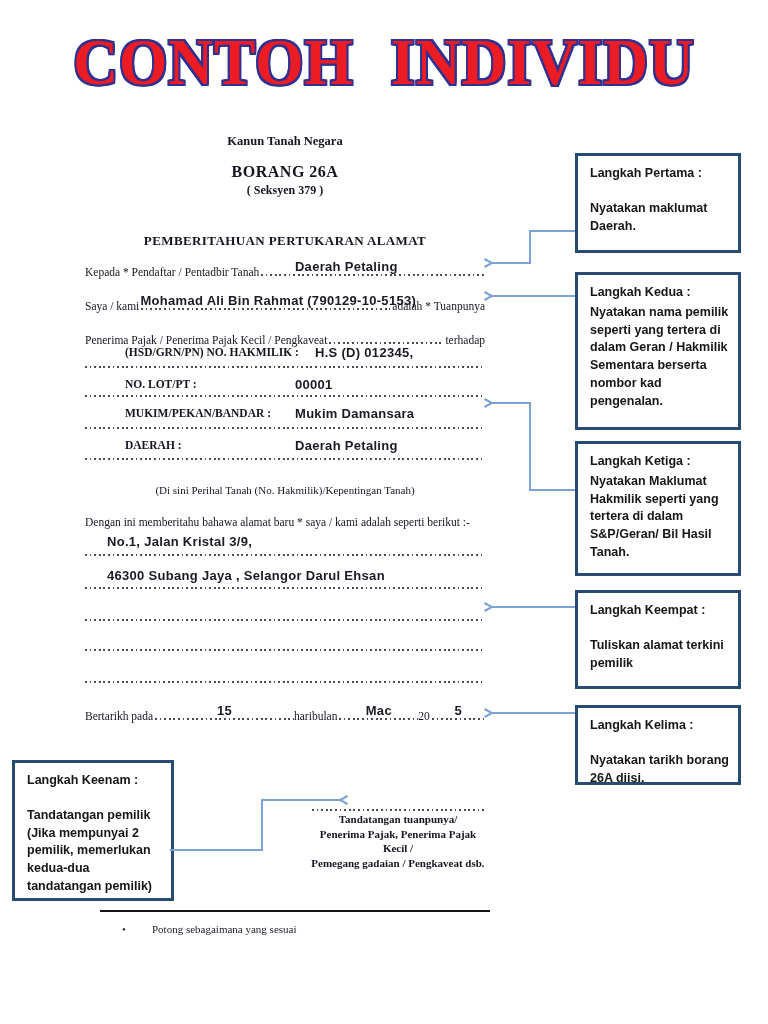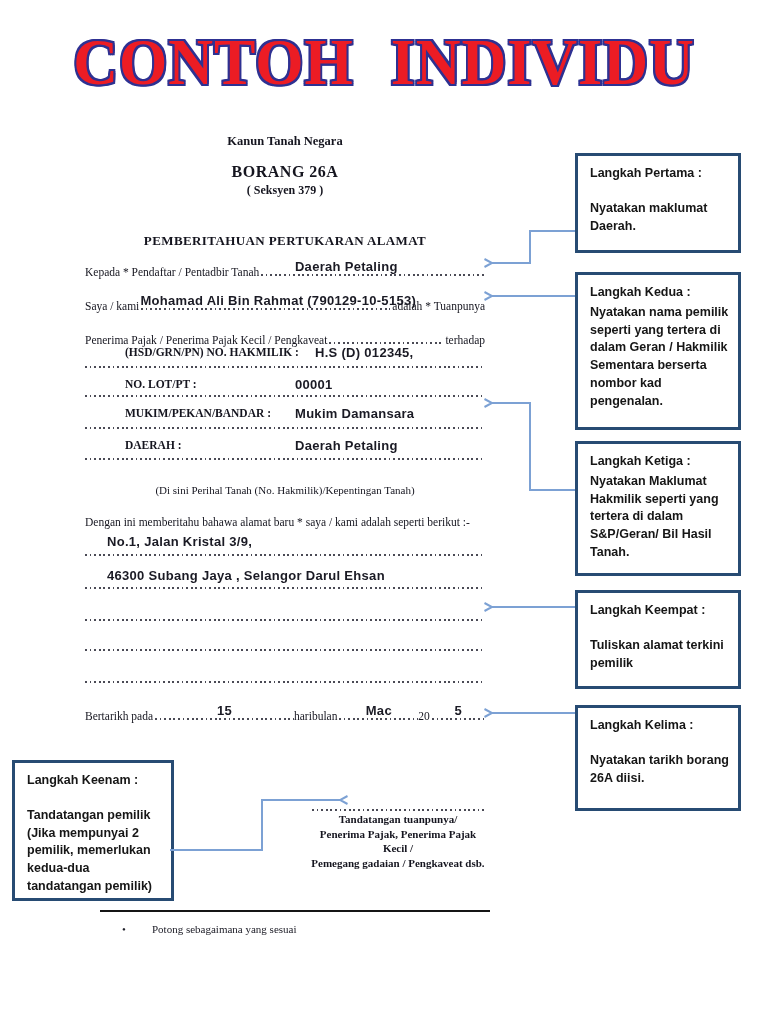--- a/index.html
+++ b/index.html
@@ -83,21 +83,21 @@
     position:absolute; background:#ffffff; border:3px solid #274B73;
     font-family:"Liberation Sans", sans-serif; font-weight:bold; font-size:12.5px;
     line-height:1.42; color:#161616; padding:9px 4px 6px 12px;
   }
   .callout .c-body { margin-top:2px; }
   .callout.spaced .c-body { margin-top:17px; }
   .c1 { left:575px; top:153px; width:166px; height:100px; }
   .c2 { left:575px; top:272px; width:166px; height:158px; }
   .c3 { left:575px; top:441px; width:166px; height:135px; }
   .c4 { left:575px; top:590px; width:166px; height:99px; }
-  .c5 { left:575px; top:705px; width:166px; height:106px; }
+  .c5 { left:575px; top:705px; width:166px; height:80px; }
   .c6 { left:12px;  top:760px; width:162px; height:141px; }
 
   
   .connectors { position:absolute; left:0; top:0; width:768px; height:1024px; pointer-events:none; }
   .connectors path { fill:none; stroke:#7CA1D4; stroke-width:2; }
 </style>
 </head>
 <body>
 
 <div class="page">

